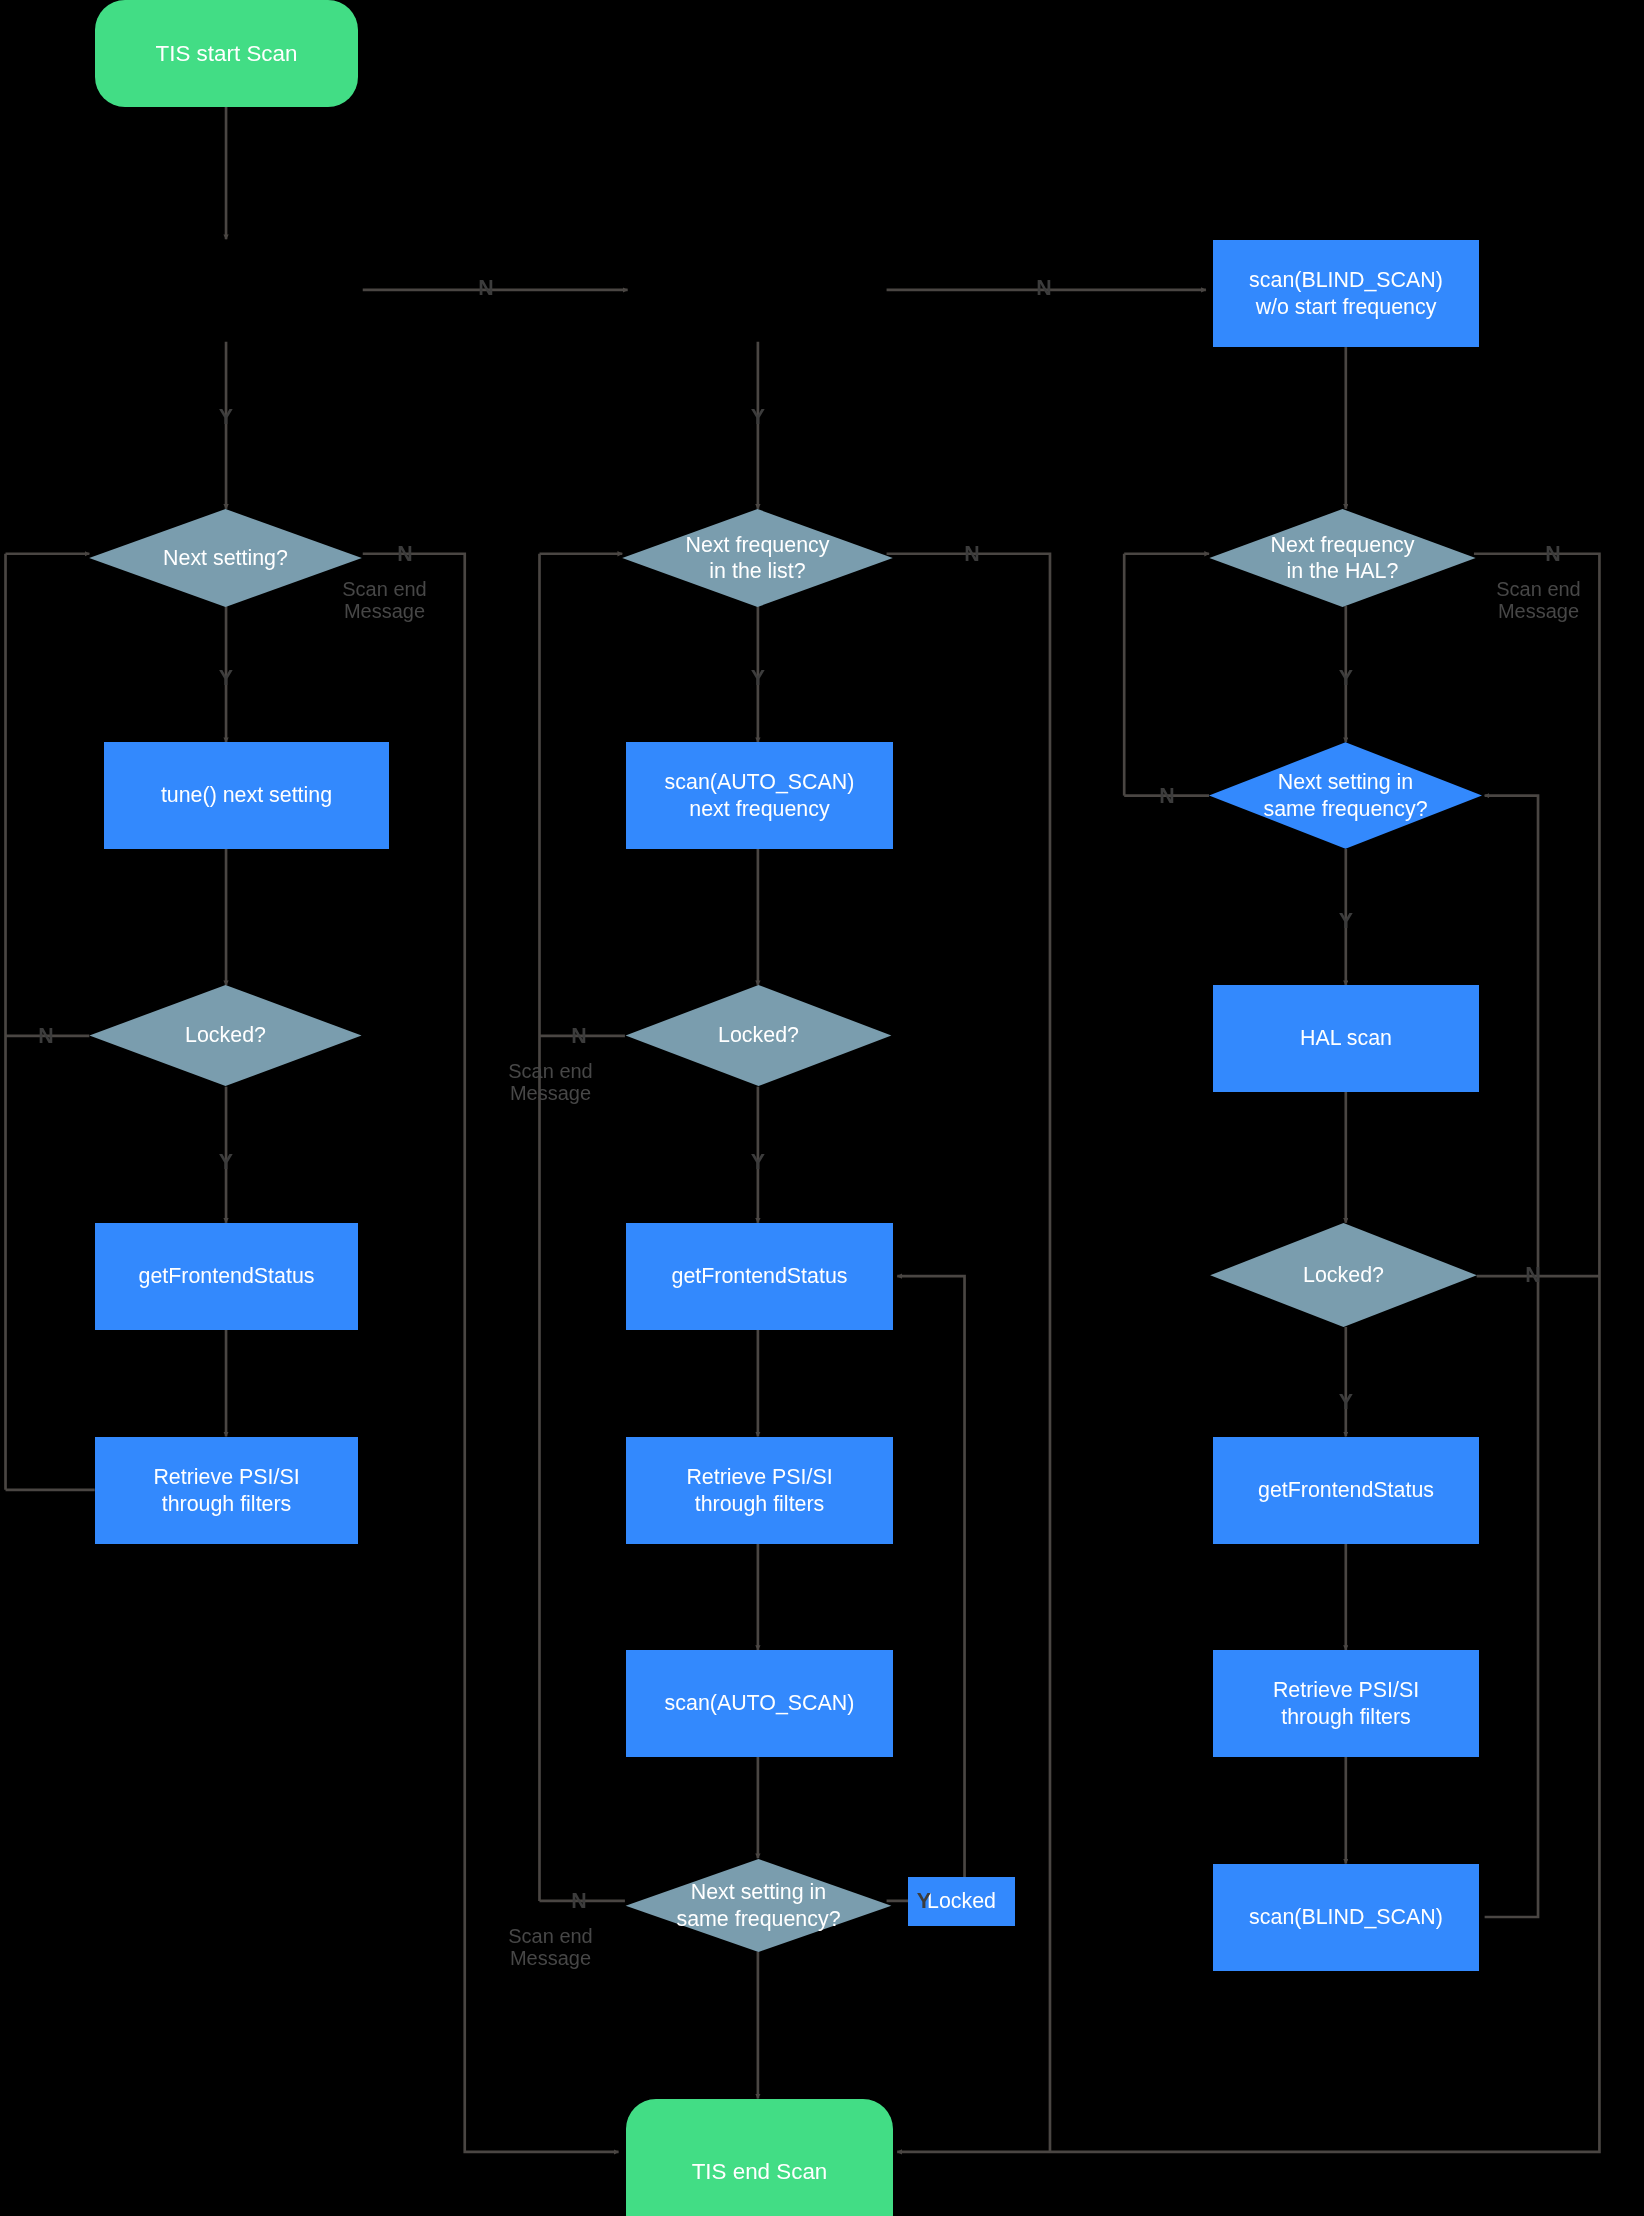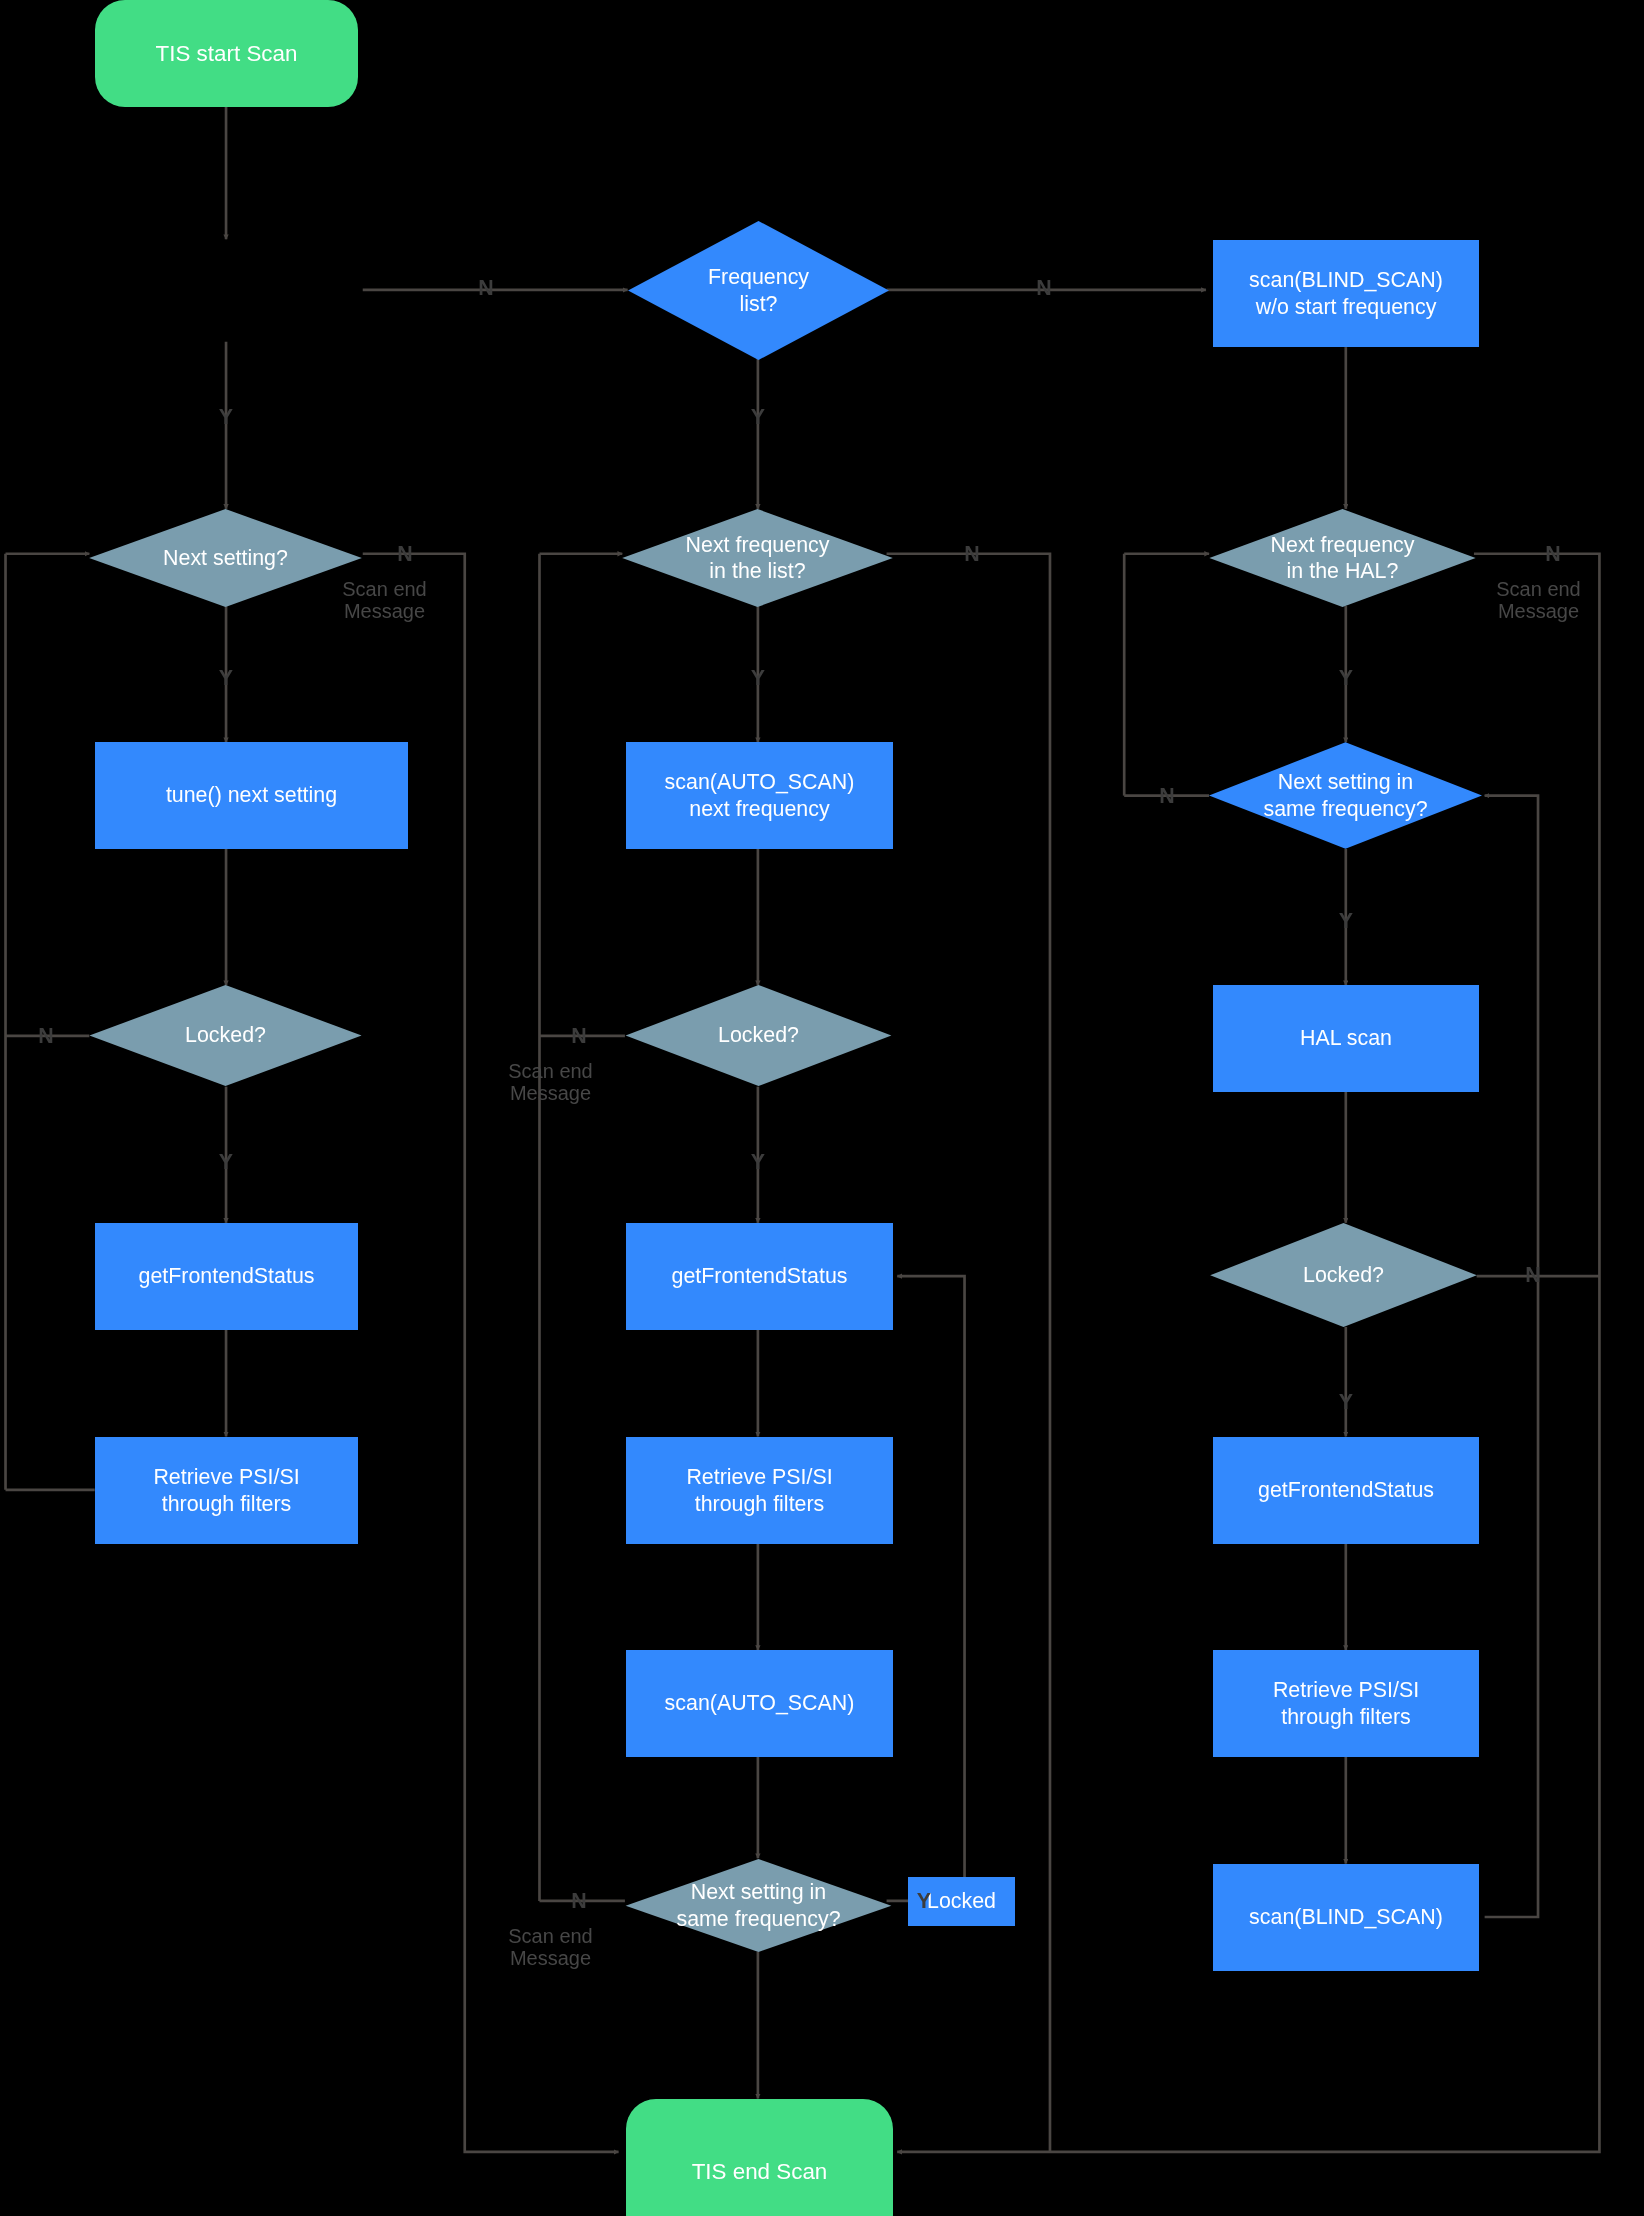--- a/index.html
+++ b/index.html
@@ -138,21 +138,21 @@
 
   <div class="edge-label" style="left:389px;top:538px;width:32px;height:32px;">
       <span>N</span>
     </div>
   <div class="note" style="left:315px;top:578px;width:139px;white-space:pre-line;">Scan end
 Message</div>
   <div class="edge-label" style="left:210px;top:662px;width:32px;height:32px;">
       <span>Y</span>
     </div>
 
-  <div class="node rect" style="left:95px;top:742px;width:313px;height:107px;background:#3389fd;">
+  <div class="node rect" style="left:104px;top:742px;width:285px;height:107px;background:#3389fd;">
     <span style="white-space:pre-line">tune() next setting</span>
   </div>
 
   <div class="diamond-wrap" style="left:89px;top:985px;width:273px;height:101px;">
     <svg width="273" height="101" viewBox="0 0 512 190" xmlns="http://www.w3.org/2000/svg">
       <polygon points="256,0 512,95 256,190 0,95" fill="#7a9dae"></polygon>
     </svg>
     <div class="diamond-label">
         <span>Locked?</span>
       </div>
@@ -167,29 +167,20 @@
 
   <div class="node rect" style="left:95px;top:1223px;width:263px;height:107px;background:#3389fd;">
     <span>getFrontendStatus</span>
   </div>
 
   <div class="node rect" style="left:95px;top:1437px;width:263px;height:107px;background:#3389fd;">
     <span style="white-space:pre-line">Retrieve PSI/SI
 through filters</span>
   </div>
 
-  <div class="diamond-wrap" style="left:628px;top:221px;width:261px;height:139px;">
-    <svg width="261" height="139" viewBox="0 0 488 260" xmlns="http://www.w3.org/2000/svg">
-      <polygon points="244,0 488,130 244,260 0,130" fill="#3389fd"></polygon>
-    </svg>
-    <div class="diamond-label">
-        <span style="white-space:pre-line">Frequency
-list?</span>
-      </div>
-  </div>
 
   <div class="edge-label" style="left:1028px;top:272px;width:32px;height:32px;">
       <span>N</span>
     </div>
   <div class="edge-label" style="left:742px;top:401px;width:32px;height:32px;">
       <span>Y</span>
     </div>
 
   <div class="diamond-wrap" style="left:622px;top:509px;width:271px;height:98px;">
     <svg width="271" height="98" viewBox="0 0 508 184" xmlns="http://www.w3.org/2000/svg">

